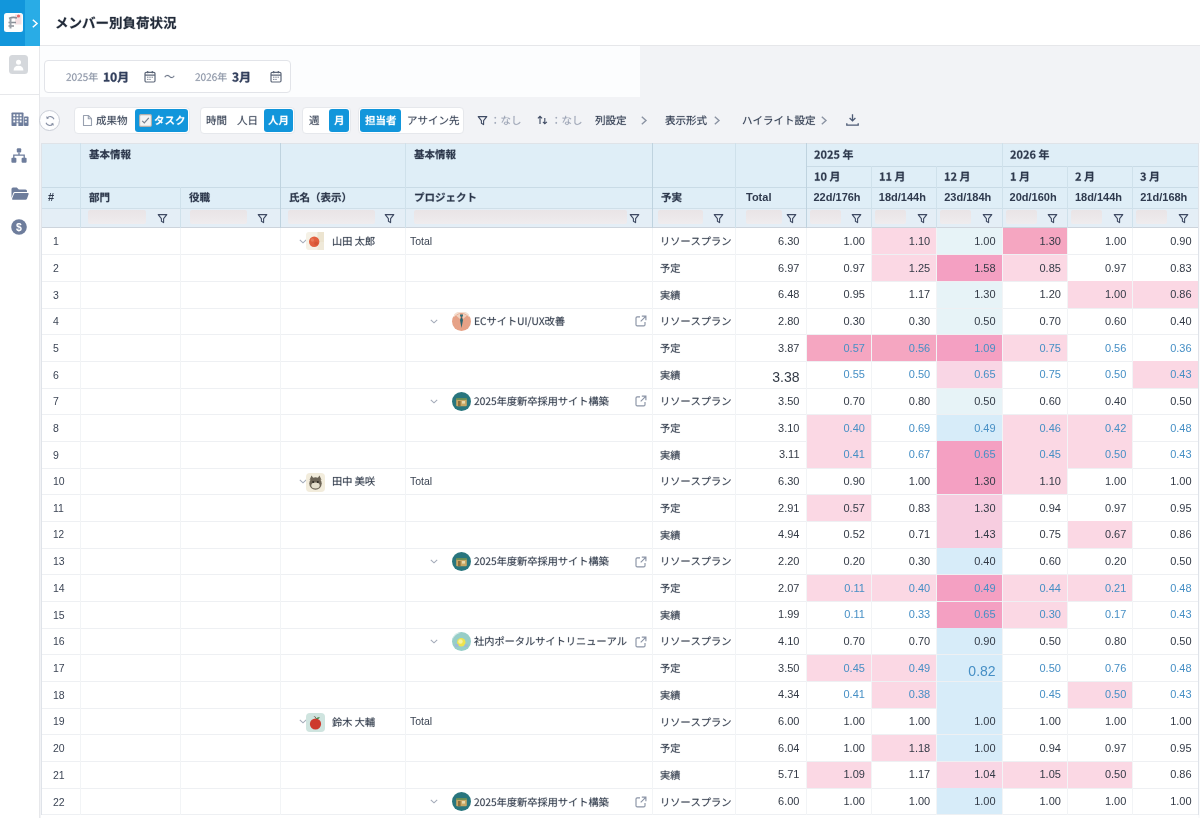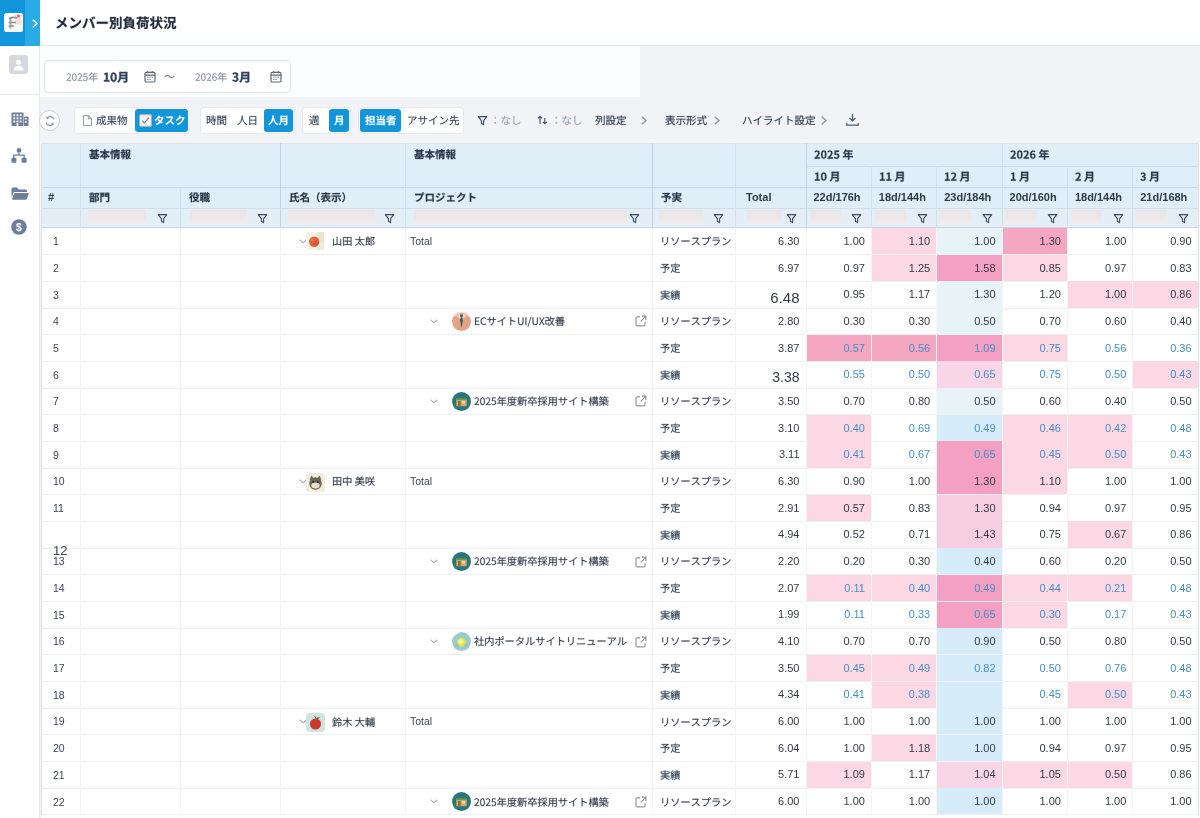--- a/index.html
+++ b/index.html
@@ -636,21 +636,21 @@
     <div style="position:absolute;left:1026.40px;top:138.36px;width:65.35px;height:26.68px;background:#fbd8e4;"></div>
     <div style="position:absolute;left:1091.75px;top:138.36px;width:65.35px;height:26.68px;background:#fbd8e4;"></div>
     <div style="position:absolute;left:0.00px;top:164.54px;width:1157.10px;height:1px;background:#eef0f3;"></div>
     <div class="t" style="left:12.5px;top:144.5px;font-size:10.5px;color:#3c4555;">3</div>
     <svg style="position:absolute;left:619.5px;top:146.6px;overflow:visible;" width="20.4" height="15.3">
       <g fill="#3a4352" stroke="#3a4352" stroke-width="18" transform="translate(0,8.98) scale(0.010200,-0.010200)">
         <use href="#q45" x="0"></use>
         <use href="#q46" x="1000"></use>
       </g>
     </svg>
-    <div class="t r" style="right:398.1px;top:144.2px;font-size:15px;color:#333a46;">6.48</div>
+    <div class="t r" style="right:398.1px;top:144.2px;font-size:11px;color:#333a46;">6.48</div>
     <div class="t r" style="right:332.7px;top:144.2px;font-size:11px;color:#333a46;">0.95</div>
     <div class="t r" style="right:267.4px;top:144.2px;font-size:11px;color:#333a46;">1.17</div>
     <div class="t r" style="right:202.0px;top:144.2px;font-size:11px;color:#333a46;">1.30</div>
     <div class="t r" style="right:136.7px;top:144.2px;font-size:11px;color:#333a46;">1.20</div>
     <div class="t r" style="right:71.3px;top:144.2px;font-size:11px;color:#333a46;">1.00</div>
     <div class="t r" style="right:6.0px;top:144.2px;font-size:11px;color:#333a46;">0.86</div>
     <div style="position:absolute;left:0.00px;top:191.22px;width:1157.10px;height:1px;background:#eef0f3;"></div>
     <div class="t" style="left:12.5px;top:171.2px;font-size:10.5px;color:#3c4555;">4</div>
     <div style="position:absolute;left:388.5px;top:174.9px;height:7px;line-height:0;"><svg width="10" height="7" viewBox="0 0 10 7">
         <polyline points="1.8,1.8 5,4.8 8.2,1.8" fill="none" stroke="#a3aab8" stroke-width="1.1"></polyline>
@@ -884,21 +884,21 @@
     <div class="t r" style="right:398.1px;top:357.6px;font-size:11px;color:#333a46;">2.91</div>
     <div class="t r" style="right:332.7px;top:357.6px;font-size:11px;color:#333a46;">0.57</div>
     <div class="t r" style="right:267.4px;top:357.6px;font-size:11px;color:#333a46;">0.83</div>
     <div class="t r" style="right:202.0px;top:357.6px;font-size:11px;color:#333a46;">1.30</div>
     <div class="t r" style="right:136.7px;top:357.6px;font-size:11px;color:#333a46;">0.94</div>
     <div class="t r" style="right:71.3px;top:357.6px;font-size:11px;color:#333a46;">0.97</div>
     <div class="t r" style="right:6.0px;top:357.6px;font-size:11px;color:#333a46;">0.95</div>
     <div style="position:absolute;left:895.70px;top:378.48px;width:65.35px;height:26.68px;background:#f7cde0;"></div>
     <div style="position:absolute;left:1026.40px;top:378.48px;width:65.35px;height:26.68px;background:#fbd8e4;"></div>
     <div style="position:absolute;left:0.00px;top:404.66px;width:1157.10px;height:1px;background:#eef0f3;"></div>
-    <div class="t" style="left:12.5px;top:384.7px;font-size:13px;color:#3c4555;margin-top:14px;">12</div>
+    <div class="t" style="left:12.5px;top:384.7px;font-size:10px;color:#3c4555;">12</div>
     <svg style="position:absolute;left:619.5px;top:386.7px;overflow:visible;" width="20.4" height="15.3">
       <g fill="#3a4352" stroke="#3a4352" stroke-width="18" transform="translate(0,8.98) scale(0.010200,-0.010200)">
         <use href="#q45" x="0"></use>
         <use href="#q46" x="1000"></use>
       </g>
     </svg>
     <div class="t r" style="right:398.1px;top:384.3px;font-size:11px;color:#333a46;">4.94</div>
     <div class="t r" style="right:332.7px;top:384.3px;font-size:11px;color:#333a46;">0.52</div>
     <div class="t r" style="right:267.4px;top:384.3px;font-size:11px;color:#333a46;">0.71</div>
     <div class="t r" style="right:202.0px;top:384.3px;font-size:11px;color:#333a46;">1.43</div>
@@ -1058,21 +1058,21 @@
     <div class="t" style="left:12.5px;top:518.1px;font-size:10.5px;color:#3c4555;">17</div>
     <svg style="position:absolute;left:619.5px;top:520.1px;overflow:visible;" width="20.4" height="15.3">
       <g fill="#3a4352" stroke="#3a4352" stroke-width="18" transform="translate(0,8.98) scale(0.010200,-0.010200)">
         <use href="#q43" x="0"></use>
         <use href="#q44" x="1000"></use>
       </g>
     </svg>
     <div class="t r" style="right:398.1px;top:517.7px;font-size:11px;color:#333a46;">3.50</div>
     <div class="t r" style="right:332.7px;top:517.7px;font-size:11px;color:#468fc5;">0.45</div>
     <div class="t r" style="right:267.4px;top:517.7px;font-size:11px;color:#468fc5;">0.49</div>
-    <div class="t r" style="right:202.0px;top:517.7px;font-size:11px;color:#468fc5;">0.82</div>
+    <div class="t r" style="right:202.0px;top:517.7px;font-size:14px;color:#468fc5;">0.82</div>
     <div class="t r" style="right:136.7px;top:517.7px;font-size:11px;color:#468fc5;">0.50</div>
     <div class="t r" style="right:71.3px;top:517.7px;font-size:11px;color:#468fc5;">0.76</div>
     <div class="t r" style="right:6.0px;top:517.7px;font-size:11px;color:#468fc5;">0.48</div>
     <div style="position:absolute;left:830.35px;top:538.56px;width:65.35px;height:26.68px;background:#fbd8e4;"></div>
     <div style="position:absolute;left:895.70px;top:538.56px;width:65.35px;height:26.68px;background:#d7ecf9;"></div>
     <div style="position:absolute;left:1026.40px;top:538.56px;width:65.35px;height:26.68px;background:#fbd8e4;"></div>
     <div style="position:absolute;left:0.00px;top:564.74px;width:1157.10px;height:1px;background:#eef0f3;"></div>
     <div class="t" style="left:12.5px;top:544.7px;font-size:10.5px;color:#3c4555;">18</div>
     <svg style="position:absolute;left:619.5px;top:546.8px;overflow:visible;" width="20.4" height="15.3">
       <g fill="#3a4352" stroke="#3a4352" stroke-width="18" transform="translate(0,8.98) scale(0.010200,-0.010200)">

